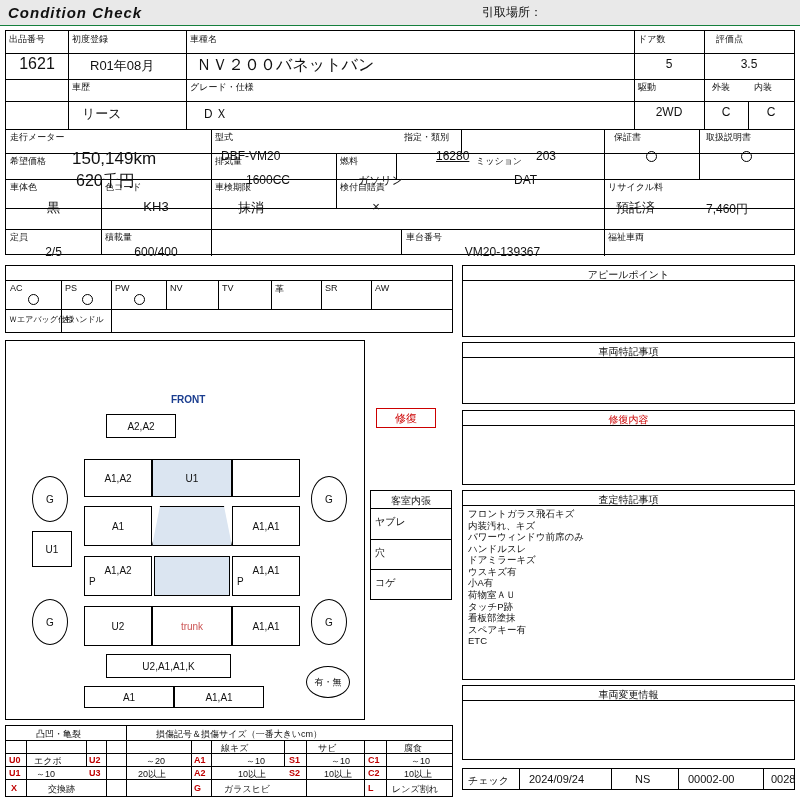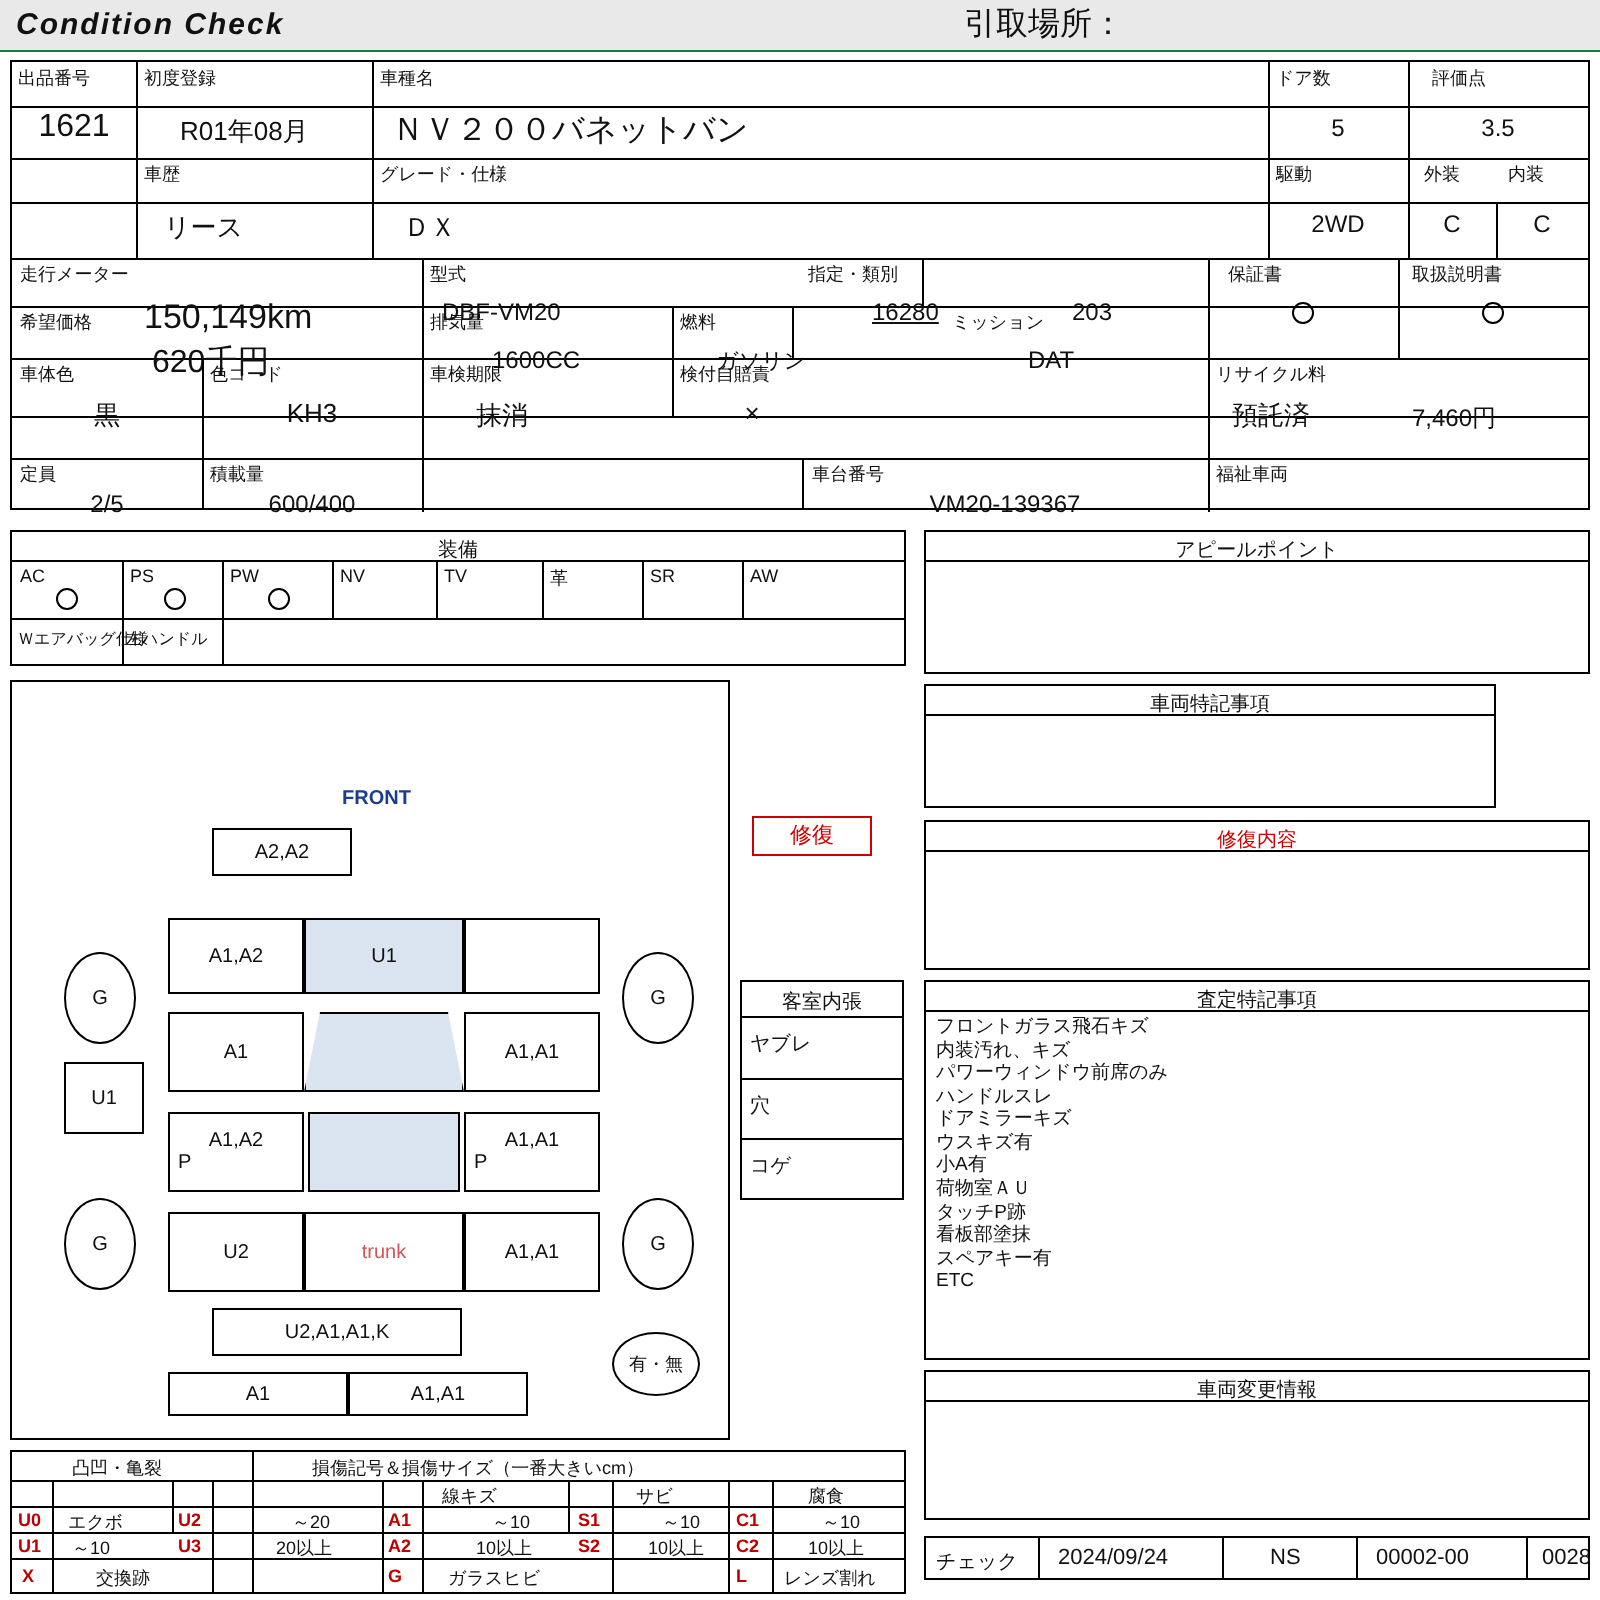--- a/index.html
+++ b/index.html
@@ -18,21 +18,21 @@
   .topbar {
     position:absolute; left:0; top:0; width:800px; height:26px;
     background:#e9e9e9; border-bottom:1px solid #15803d;
     display:flex; align-items:center;
   }
   .topbar .cc {
     width:172px; font-style:italic; font-weight:bold; font-size:15px;
     padding-left:8px; letter-spacing:1px;
   }
   .topbar .title { font-size:15px; font-weight:normal; letter-spacing:1px; }
-  .topbar .place { position:absolute; left:482px; font-size:16px; }
+  .topbar .place { position:absolute; left:482px; font-size:12px; }
 
   
   .box { position:absolute; border:1px solid #000; background:#fff; }
   .cap { position:absolute; font-size:9px; left:3px; top:2px; }
   .val { position:absolute; }
   .ctr { text-align:center; }
 
   .hline { position:absolute; background:#000; height:1px; }
   .vline { position:absolute; background:#000; width:1px; }
 
@@ -181,21 +181,20 @@
 
     <div class="cap" style="left:400px; top:200px;">車台番号</div>
     <div class="val ctr" style="left:395px; top:214px; width:203px; font-size:12px;">VM20-139367</div>
 
     <div class="cap" style="left:602px; top:200px;">福祉車両</div>
     <div class="val ctr" style="left:598px; top:214px; width:190px;"></div>
   </div>
 
   <div class="box" style="left:5px; top:265px; width:448px; height:68px;">
     <div class="sect-head"></div>
-    <div class="sect-title">装備</div>
     <div class="hline" style="left:0; top:43px; width:446px;"></div>
 
     <div class="vline" style="left:55px;  top:15px; height:28px;"></div>
     <div class="vline" style="left:105px; top:15px; height:28px;"></div>
     <div class="vline" style="left:160px; top:15px; height:28px;"></div>
     <div class="vline" style="left:212px; top:15px; height:28px;"></div>
     <div class="vline" style="left:265px; top:15px; height:28px;"></div>
     <div class="vline" style="left:315px; top:15px; height:28px;"></div>
     <div class="vline" style="left:365px; top:15px; height:28px;"></div>
 
@@ -217,21 +216,21 @@
     <div class="cap" style="left:3px;  top:48px; font-size:8px;">Ｗエアバッグ仕様</div>
     <div class="cap" style="left:57px; top:48px; font-size:8px;">左ハンドル</div>
   </div>
 
   <div class="box" style="left:462px; top:265px; width:333px; height:72px;">
     <div class="sect-head"></div>
     <div class="sect-title">アピールポイント</div>
     <div style="position:absolute; left:4px; top:18px; right:4px; bottom:3px; font-size:10px; white-space:pre-line;"></div>
   </div>
 
-  <div class="box" style="left:462px; top:342px; width:286px; height:62px;">
+  <div class="box" style="left:462px; top:342px; width:333px; height:62px;">
     <div class="sect-head"></div>
     <div class="sect-title">車両特記事項</div>
     <div style="position:absolute; left:4px; top:18px; right:4px; bottom:3px; font-size:10px; white-space:pre-line;"></div>
   </div>
 
   <div class="box" style="left:462px; top:410px; width:333px; height:75px;">
     <div class="sect-head"></div>
     <div class="sect-title red">修復内容</div>
     <div style="position:absolute; left:4px; top:18px; right:4px; bottom:3px; font-size:10px; white-space:pre-line;"></div>
   </div>

